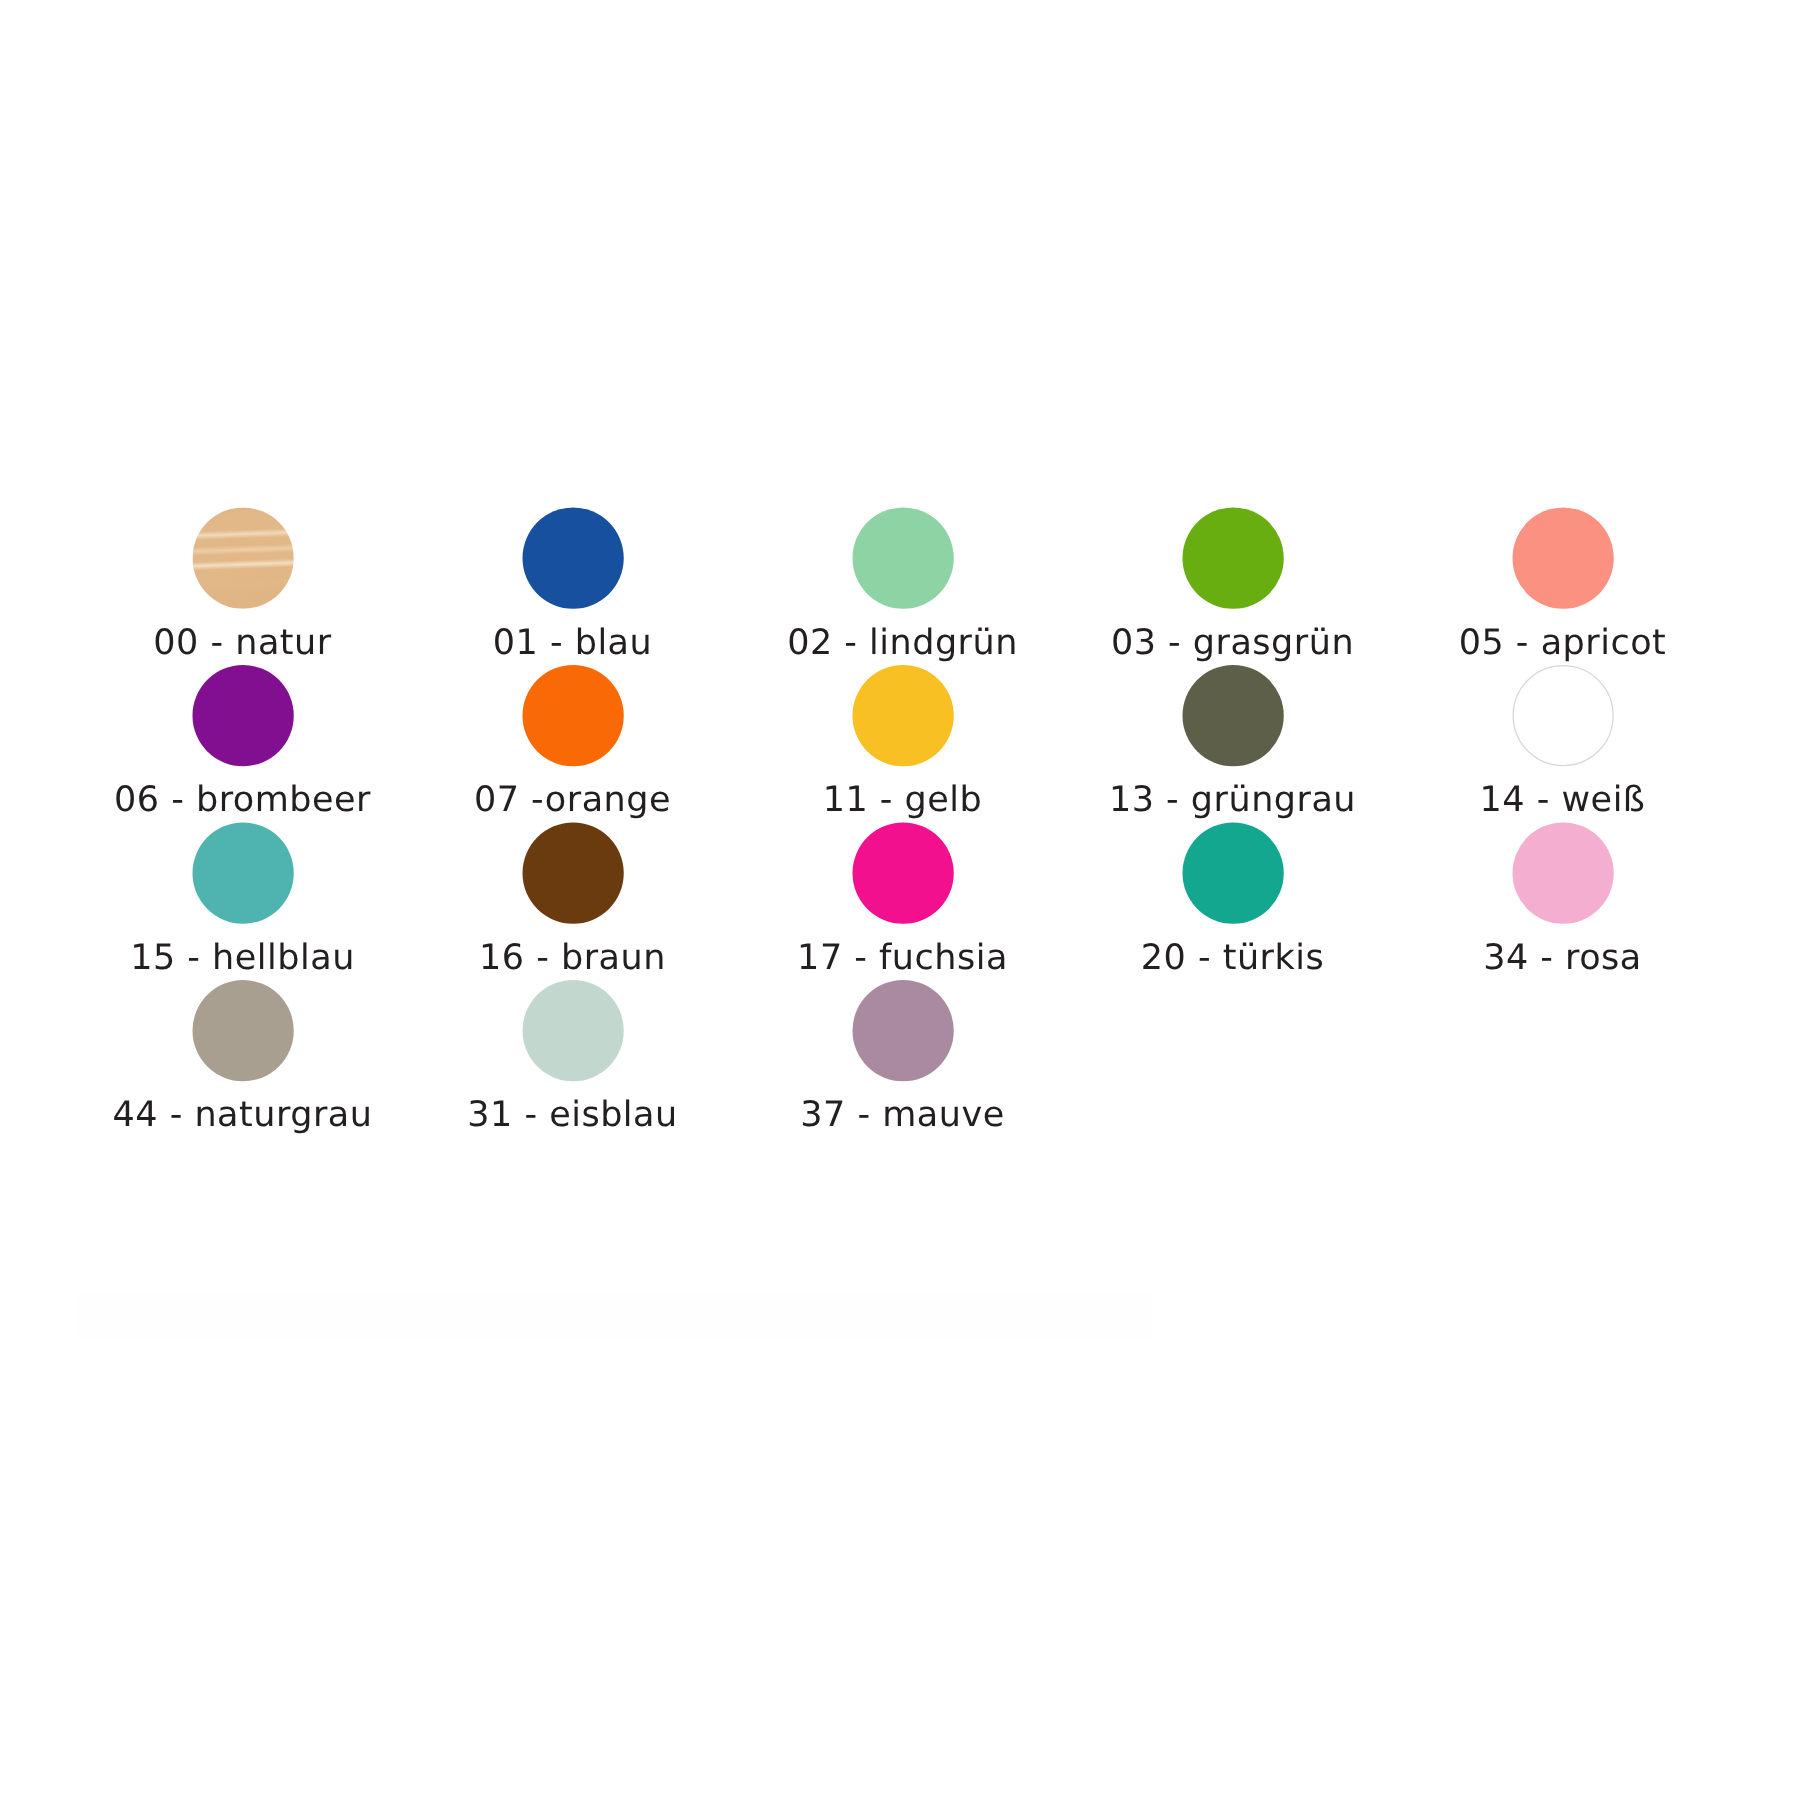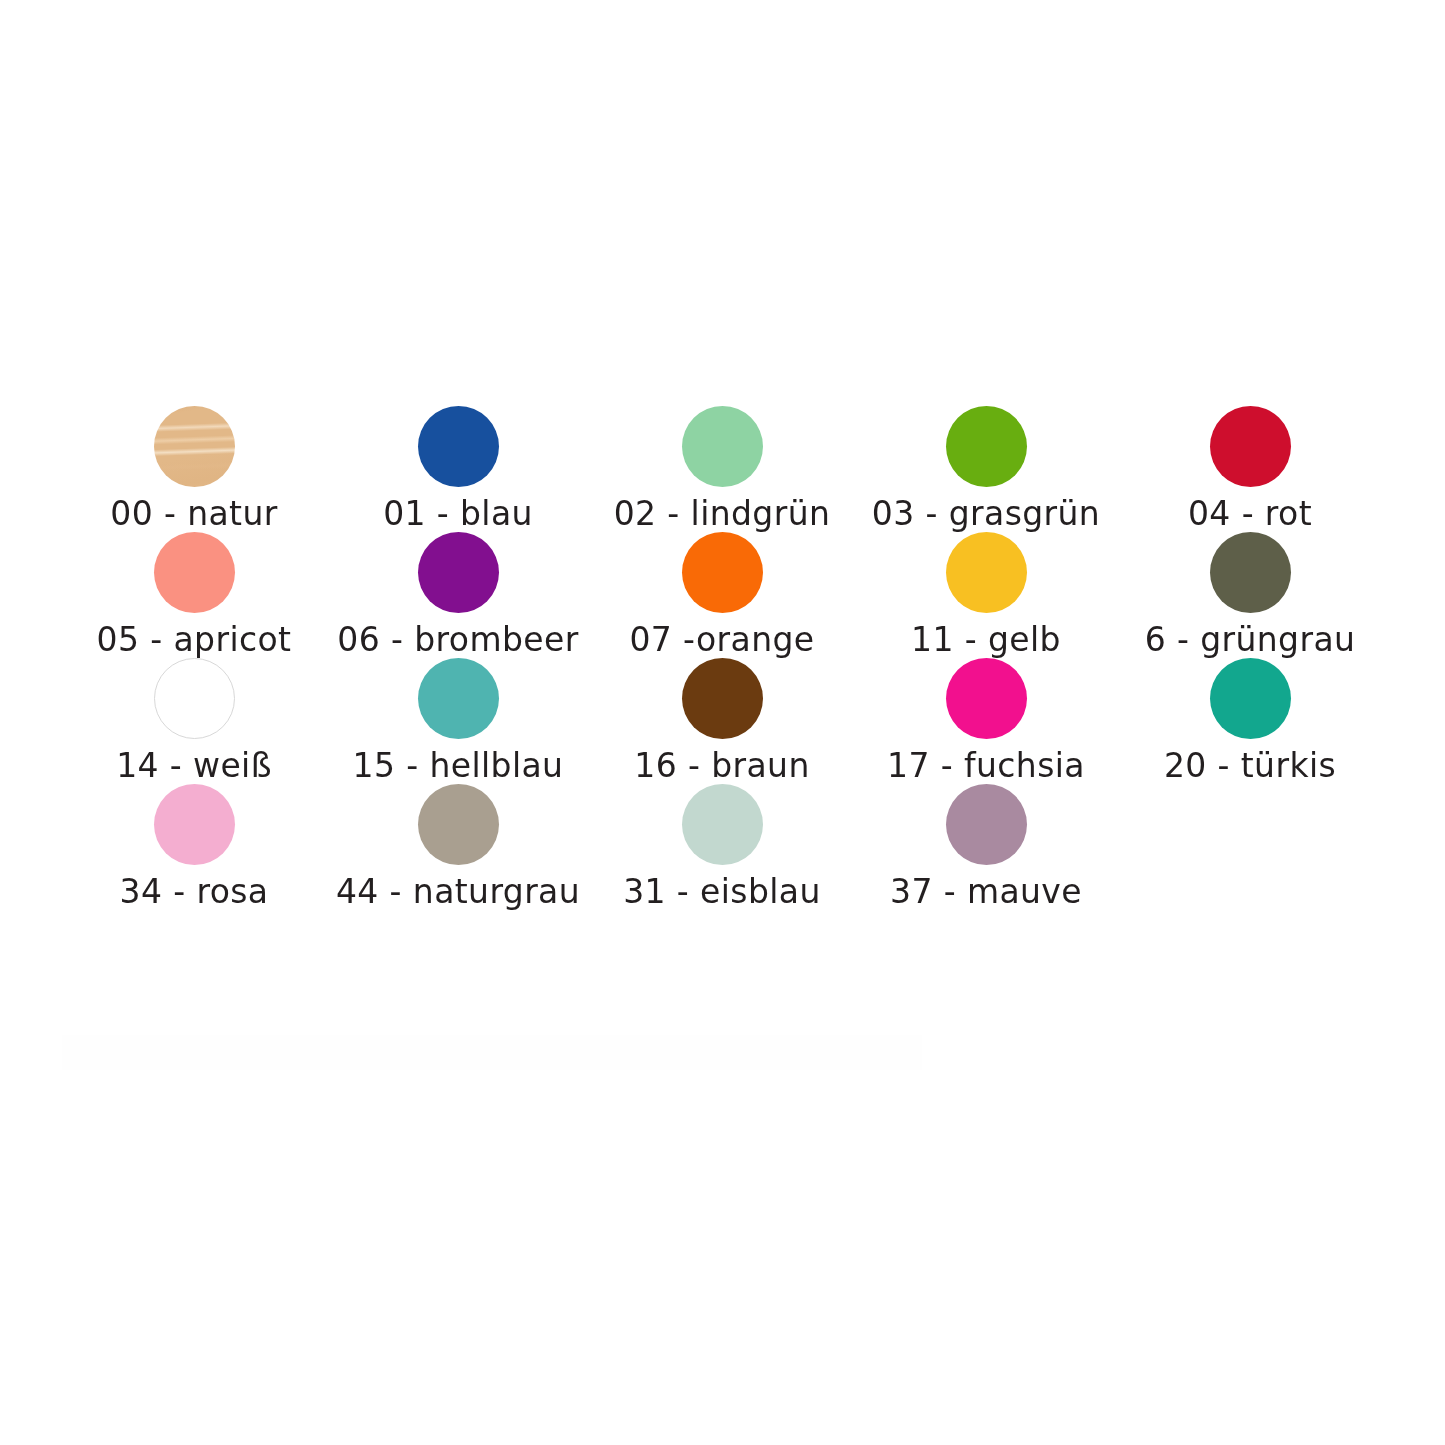--- a/index.html
+++ b/index.html
@@ -79,21 +79,21 @@
         rgba(214,166,114,0.35) 0%,
         rgba(255,255,255,0.00) 12%,
         rgba(255,255,255,0.00) 60%,
         rgba(219,173,122,0.30) 88%,
         rgba(255,255,255,0.00) 100%
       );
   }
 
   .swatch-label {
     margin-top: 12px;
-    font-size: 33px;
+    font-size: 28px;
     line-height: 30px;
     letter-spacing: 0.4px;
     color: #231f20;
     white-space: nowrap;
     font-family: "DejaVu Sans", "Liberation Sans", sans-serif;
   }
 
   .faint-artifact {
     position: absolute;
     left: 62px;
@@ -119,42 +119,38 @@
       </div>
       <div class="swatch-cell">
         <div class="swatch-dot" style="background-color: rgb(142, 211, 163);"></div>
         <div class="swatch-label">02 - lindgrün</div>
       </div>
       <div class="swatch-cell">
         <div class="swatch-dot" style="background-color: rgb(104, 174, 16);"></div>
         <div class="swatch-label">03 - grasgrün</div>
       </div>
       <div class="swatch-cell">
-        <div class="swatch-dot" style="background-color: rgb(206, 14, 45);"></div>
-        <div class="swatch-label">04 - rot</div>
-      </div>
-      <div class="swatch-cell">
         <div class="swatch-dot" style="background-color: rgb(250, 145, 129);"></div>
         <div class="swatch-label">05 - apricot</div>
       </div>
       <div class="swatch-cell">
         <div class="swatch-dot" style="background-color: rgb(130, 15, 143);"></div>
         <div class="swatch-label">06 - brombeer</div>
       </div>
       <div class="swatch-cell">
         <div class="swatch-dot" style="background-color: rgb(249, 106, 6);"></div>
         <div class="swatch-label">07 -orange</div>
       </div>
       <div class="swatch-cell">
         <div class="swatch-dot" style="background-color: rgb(248, 192, 34);"></div>
         <div class="swatch-label">11 - gelb</div>
       </div>
       <div class="swatch-cell">
         <div class="swatch-dot" style="background-color: rgb(94, 95, 73);"></div>
-        <div class="swatch-label">6 - grüngrau</div>
+        <div class="swatch-label">13 - grüngrau</div>
       </div>
       <div class="swatch-cell">
         <div class="swatch-dot outlined" style="background-color: rgb(255, 255, 255);"></div>
         <div class="swatch-label">14 - weiß</div>
       </div>
       <div class="swatch-cell">
         <div class="swatch-dot" style="background-color: rgb(79, 180, 176);"></div>
         <div class="swatch-label">15 - hellblau</div>
       </div>
       <div class="swatch-cell">

